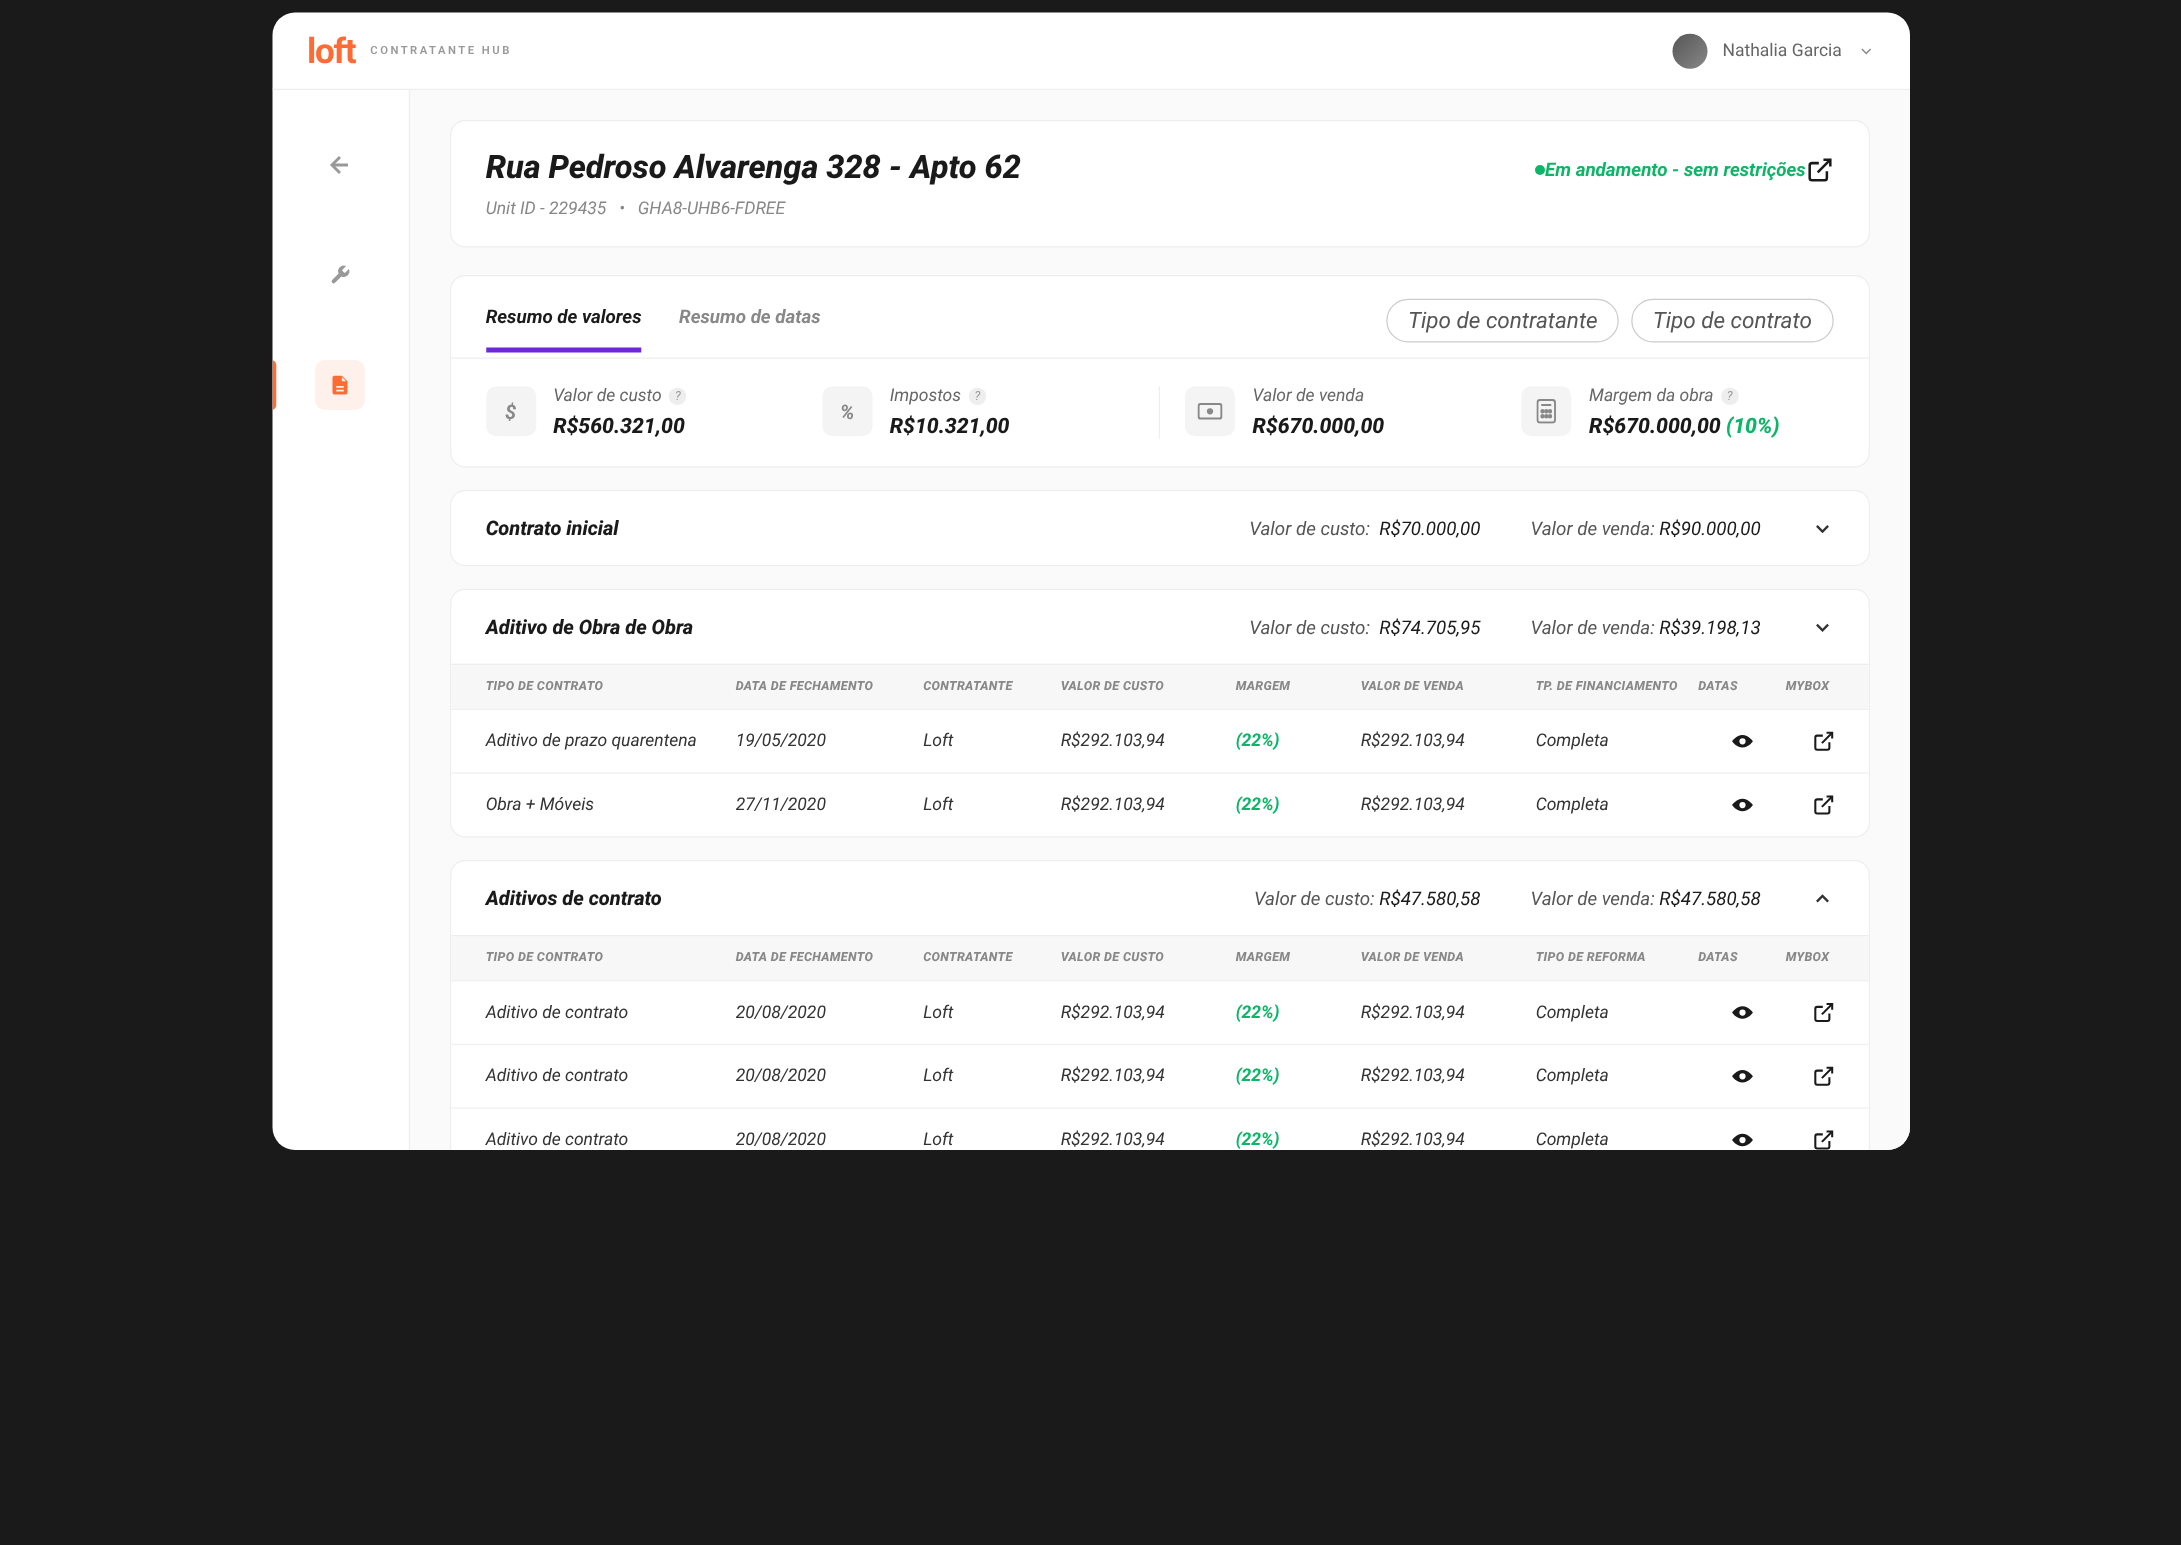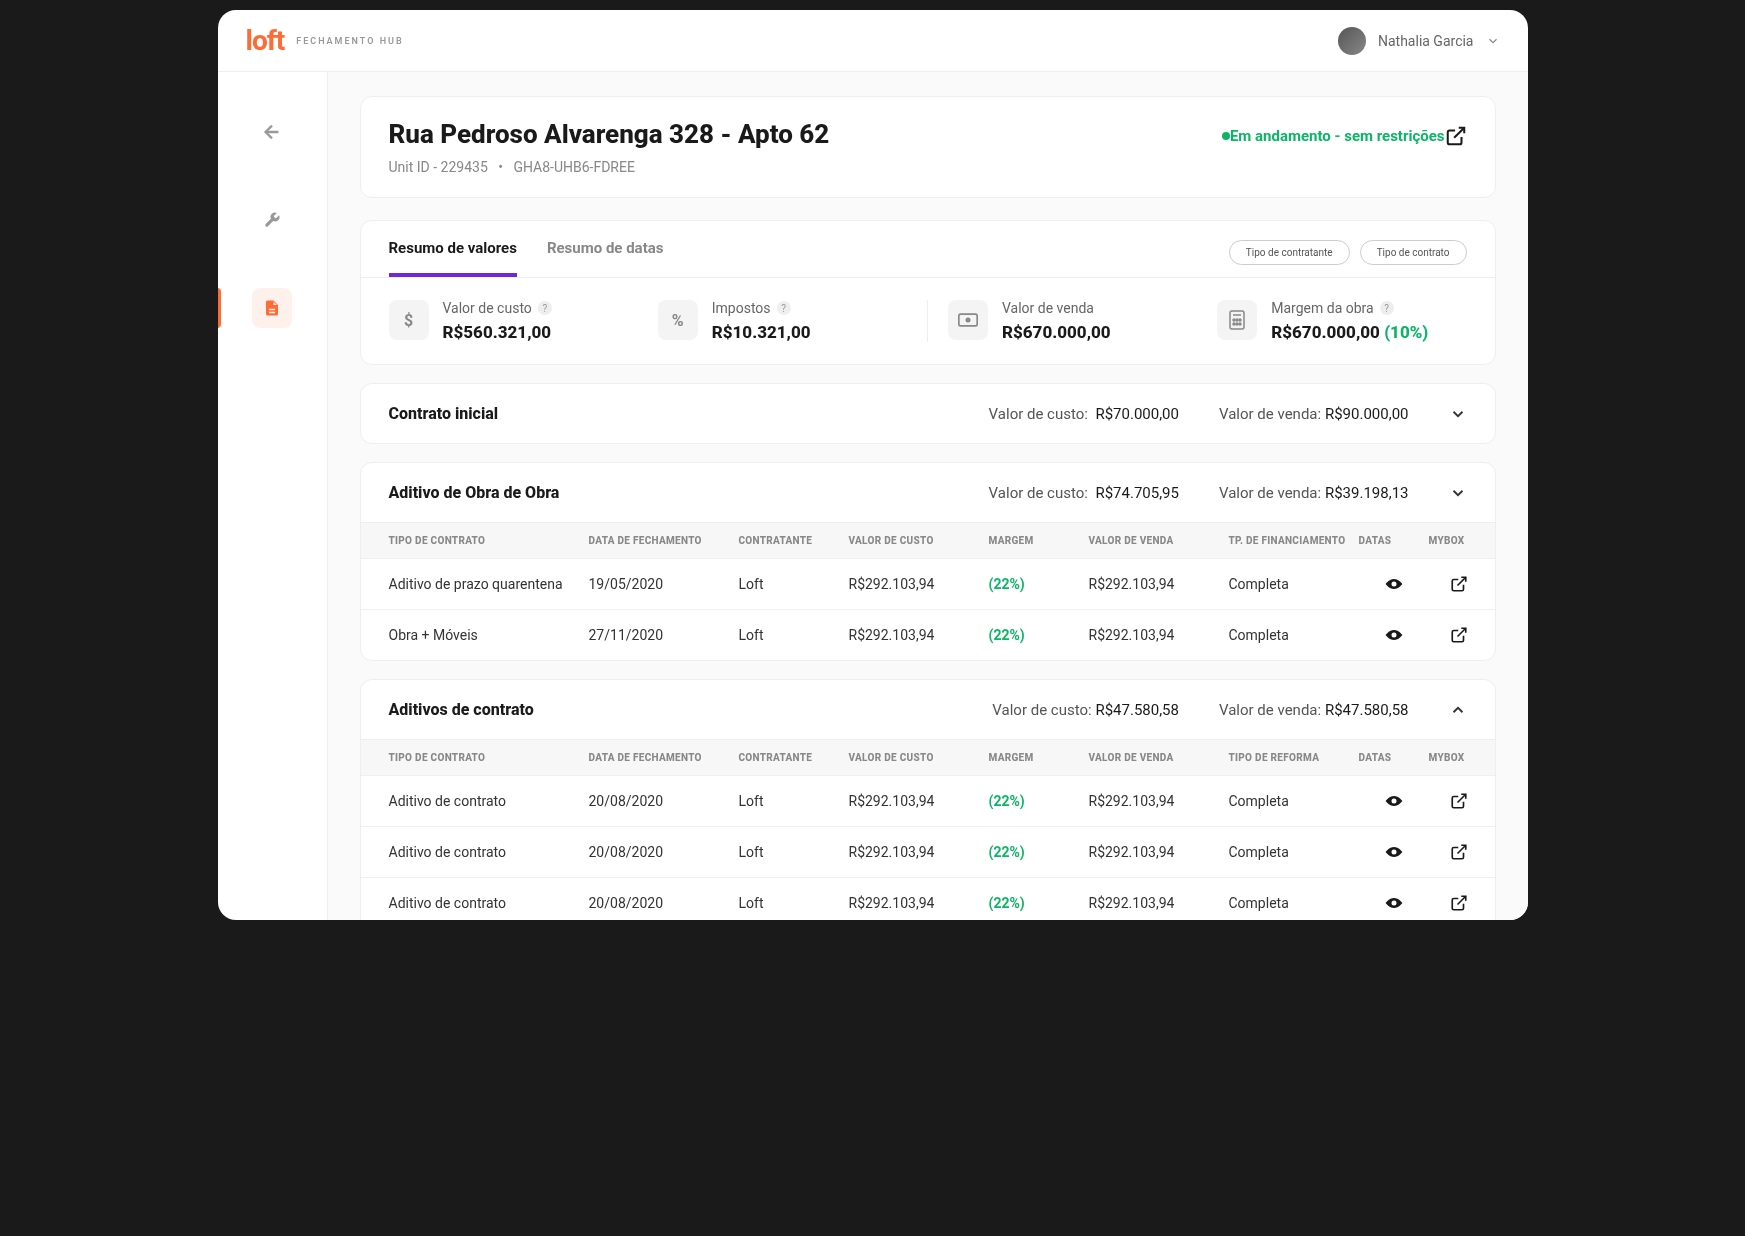--- a/index.html
+++ b/index.html
@@ -11,35 +11,35 @@
 .logo-sub { font-size: 9px; letter-spacing: 2px; color: #999; font-weight: 600; }
 .user-block { display: flex; align-items: center; gap: 12px; cursor: pointer; }
 .avatar { width: 28px; height: 28px; border-radius: 50%; background: linear-gradient(135deg,#555,#888); }
 .user-name { font-size: 14px; color: #666; }
 .chevron { width: 14px; height: 14px; }
 .body-row { display: flex; flex: 1; overflow: hidden; }
 .sidebar { width: 110px; border-right: 1px solid #eee; display: flex; flex-direction: column; align-items: center; padding-top: 40px; gap: 48px; }
 .side-btn { width: 40px; height: 40px; display: flex; align-items: center; justify-content: center; border-radius: 8px; cursor: pointer; color: #999; }
 .side-btn.active { background: #fef1ec; color: #ff6b35; position: relative; }
 .side-btn.active::before { content: ""; position: absolute; left: -35px; top: 0; width: 4px; height: 40px; background: #ff6b35; border-radius: 0 4px 4px 0; }
-.main { flex: 1; padding: 24px 32px; overflow-y: auto; background: #fafafa; }
+.main { flex: 1; padding: 24px 32px; overflow-y: auto; background: #fafafa; font-style: italic; }
 .header-card { background: #fff; border: 1px solid #eee; border-radius: 12px; padding: 22px 28px; margin-bottom: 22px; display: flex; justify-content: space-between; align-items: flex-start; }
 .h-title { font-size: 26px; font-weight: 800; color: #1a1a1a; margin-bottom: 10px; }
 .h-sub { font-size: 14px; color: #888; }
 .h-status-row { display: flex; align-items: center; margin-top: 6px; }
 .status-dot { width: 8px; height: 8px; border-radius: 50%; background: #0db566; }
 .status-text { color: #0db566; font-weight: 700; font-size: 15px; }
 .share-icon { cursor: pointer; }
 .summary-card { background: #fff; border: 1px solid #eee; border-radius: 12px; margin-bottom: 18px; }
 .tabs-row { display: flex; align-items: center; justify-content: space-between; padding: 18px 28px 0 28px; border-bottom: 1px solid #eee; }
 .tabs-left { display: flex; gap: 30px; }
 .tab { font-size: 15px; font-weight: 700; color: #888; padding-bottom: 16px; cursor: pointer; }
 .tab.active { color: #1a1a1a; border-bottom: 4px solid #6d28d9; }
 .pills { display: flex; gap: 10px; padding-bottom: 12px; }
-.pill { border: 1px solid #ccc; border-radius: 20px; padding: 6px 16px; font-size: 10px; color: #555; cursor: pointer; background: #fff; }
+.pill { border: 1px solid #ccc; border-radius: 20px; padding: 6px 16px; font-size: 18px; color: #555; cursor: pointer; background: #fff; }
 .metrics-row { display: flex; padding: 22px 28px; gap: 20px; }
 .metric { display: flex; gap: 14px; align-items: flex-start; flex: 1; }
 .metric-icon { width: 40px; height: 40px; background: #f4f4f4; border-radius: 8px; display: flex; align-items: center; justify-content: center; color: #888; font-weight: 700; }
 .metric-lbl { font-size: 14px; color: #666; margin-bottom: 6px; display: flex; align-items: center; gap: 6px; }
 .help { width: 14px; height: 14px; border-radius: 50%; background: #eee; color: #999; font-size: 10px; display: inline-flex; align-items: center; justify-content: center; }
 .metric-val { font-size: 17px; font-weight: 800; color: #1a1a1a; }
 .pct-green { color: #0db566; font-weight: 800; }
 .divider-v { width: 1px; background: #eee; }
 .section-card { background: #fff; border: 1px solid #eee; border-radius: 12px; margin-bottom: 18px; overflow: hidden; }
 .section-header { display: flex; align-items: center; justify-content: space-between; padding: 20px 28px; cursor: pointer; }
@@ -55,21 +55,21 @@
 svg { display: block; }
 </style>
 </head>
 <body>
 
 <div class="app-frame">
 
   <div class="topbar">
     <div class="logo-block">
       <span class="logo-text">loft</span>
-      <span class="logo-sub">FECHAMENTO HUB</span>
+      <span class="logo-sub">CONTRATANTE HUB</span>
     </div>
     <div class="user-block">
       <div class="avatar"></div>
       <span class="user-name">Nathalia Garcia</span>
       <svg class="chevron" viewBox="0 0 24 24" fill="none" stroke="#888" stroke-width="2">
           <polyline points="6 9 12 15 18 9"></polyline>
         </svg>
     </div>
   </div>
 

